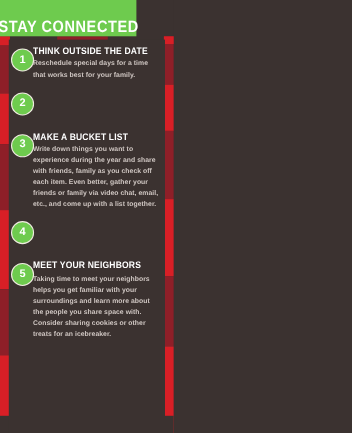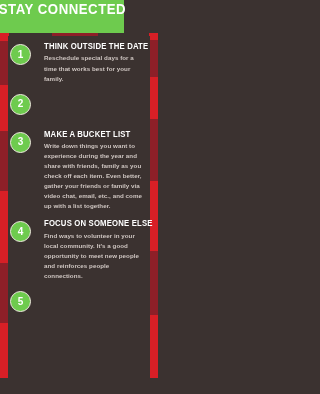--- a/index.html
+++ b/index.html
@@ -26,21 +26,21 @@
 
   
   .banner {
     position: absolute;
     left: 0;
     top: 0;
     width: 124px;
     height: 33px;
     background: #6ecb4e;
     display: flex;
-    align-items: flex-start;
+    align-items: flex-end;
     justify-content: center;
     z-index: 6;
   }
   .banner-title {
     color: #ffffff;
     font-family: "Liberation Sans Narrow", "Liberation Sans", sans-serif;
     font-weight: bold;
     font-size: 15px;
     letter-spacing: 0.6px;
     transform: scaleX(0.88);
@@ -100,21 +100,21 @@
   }
   .badge-num {
     color: #ffffff;
     font-family: "Liberation Sans Narrow", "Liberation Sans", sans-serif;
     font-weight: bold;
     font-size: 10px;
     line-height: 1;
   }
 
   .card-body {
-    margin-left: 36px;
+    margin-left: 22px;
     padding-right: 2px;
   }
 
   .card-heading {
     color: #ffffff;
     font-family: "Liberation Sans Narrow", "Liberation Sans", sans-serif;
     font-weight: bold;
     font-size: 8.6px;
     letter-spacing: 0.2px;
     transform: scaleX(0.9);
@@ -199,29 +199,29 @@
       <div class="card-body">
         <div class="card-heading">MAKE A BUCKET LIST</div>
         <p class="card-text">Write down things you want to experience during the year and share with friends, family as you check off each item. Even better, gather your friends or family via video chat, email, etc., and come up with a list together.</p>
       </div>
     </div>
 
     <div class="card">
       <div class="badge">
         <span class="badge-num">4</span>
       </div>
+    </div>
+
+    <div class="card">
+      <div class="badge">
+        <span class="badge-num">5</span>
+      </div>
       <div class="card-body">
-        <div class="card-heading">FOCUS ON SOMEONE ELSE</div>
-        <p class="card-text">Find ways to volunteer in your local community. It's a good opportunity to meet new people and reinforces people connections.</p>
-      </div>
-    </div>
-
-    <div class="card">
-      <div class="badge">
-        <span class="badge-num">5</span>
+        <div class="card-heading">MEET YOUR NEIGHBORS</div>
+        <p class="card-text">Taking time to meet your neighbors helps you get familiar with your surroundings and learn more about the people you share space with. Consider sharing cookies or other treats for an icebreaker.</p>
       </div>
     </div>
 
   </div>
 
   <div class="bottom-fill"></div>
 
 </div>
 
 </body></html>

